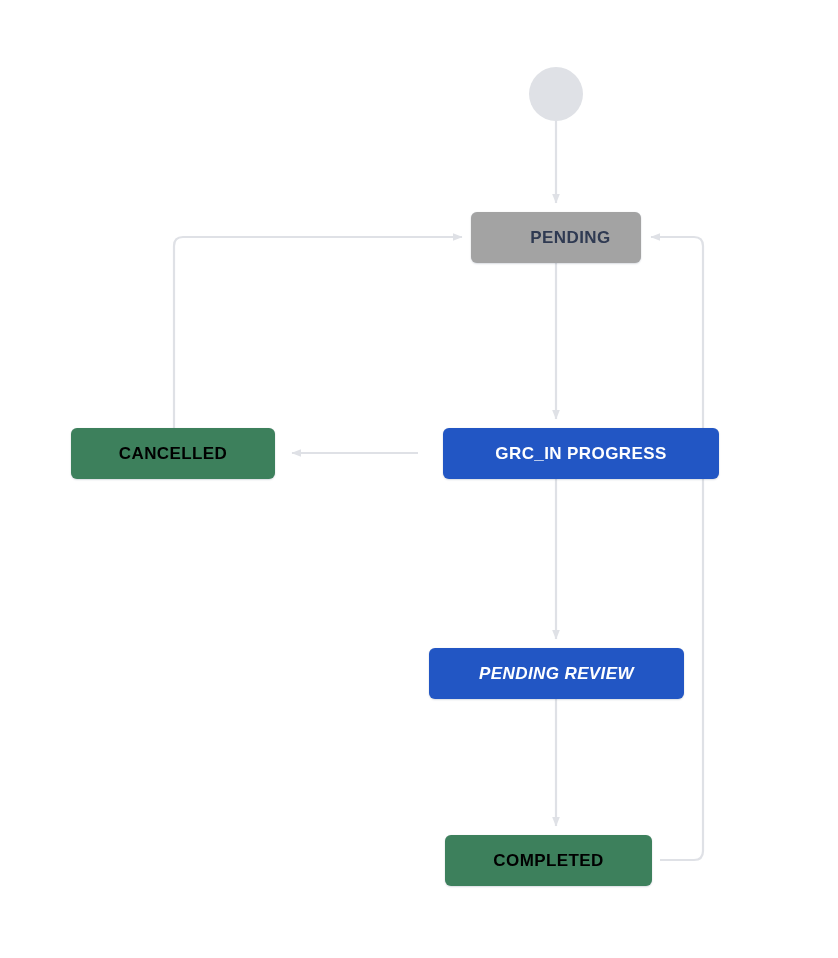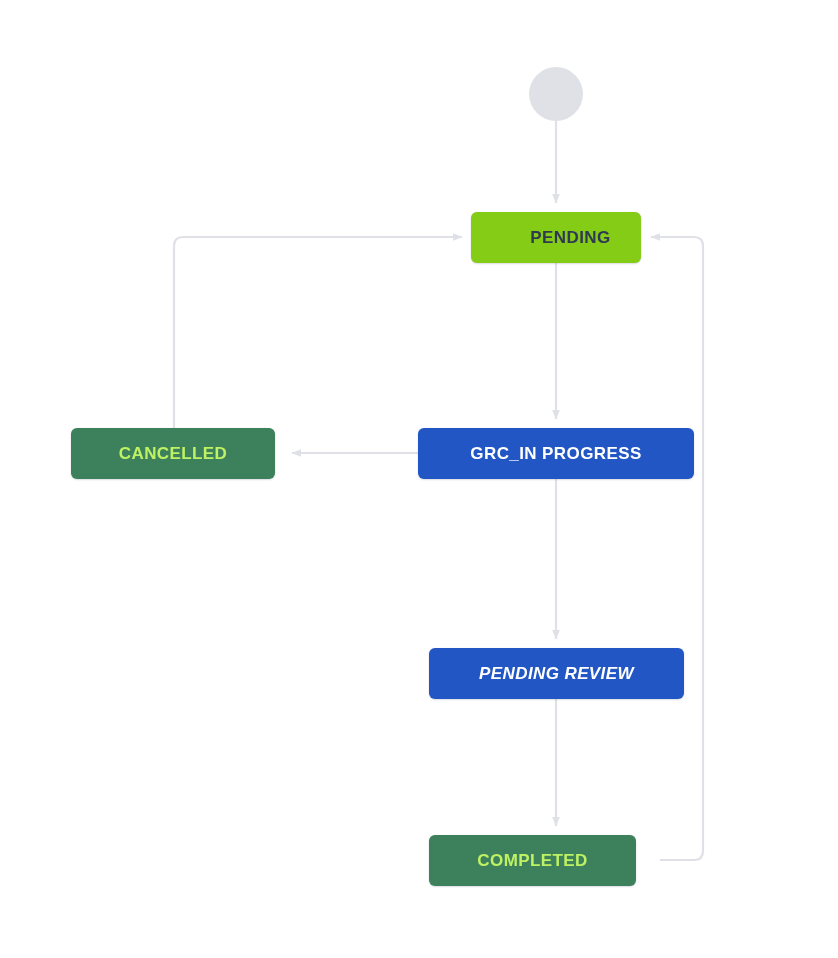--- a/index.html
+++ b/index.html
@@ -40,31 +40,31 @@
     font-size: 17px;
     white-space: nowrap;
     box-shadow: 0 1px 2px rgba(9, 30, 66, 0.14), 0 0 1px rgba(9, 30, 66, 0.12);
   }
   .node-start {
     position: absolute;
     border-radius: 50%;
     background: #dfe1e6;
   }
   .node-pending {
-    background: #84cc16;
+    background: #a3a3a3;
     color: #2f3a52;
     padding-left: 29px;
   }
   .node-blue {
     background: #2256c4;
     color: #ffffff;
   }
   .node-green {
     background: #3d805c;
-    color: #bef264;
+    color: #000000;
   }
   .node-label {
     display: block;
     pointer-events: none;
   }
 </style>
 </head>
 <body>
 
 <div id="diagram-canvas">
@@ -94,25 +94,25 @@
   <div class="node-start" style="left:529px; top:67px; width:54px; height:54px;"></div>
 
   <div class="node node-pending" style="left:471px; top:212px; width:170px; height:51px;">
     <span class="node-label">PENDING</span>
   </div>
 
   <div class="node node-green" style="left:71px; top:428px; width:204px; height:51px;">
     <span class="node-label">CANCELLED</span>
   </div>
 
-  <div class="node node-blue" style="left:418px; top:428px; width:276px; height:51px;">
+  <div class="node node-blue" style="left:443px; top:428px; width:276px; height:51px;">
     <span class="node-label">GRC_IN PROGRESS</span>
   </div>
 
   <div class="node node-blue" style="left:429px; top:648px; width:255px; height:51px;font-style:italic;">
     <span class="node-label">PENDING REVIEW</span>
   </div>
 
-  <div class="node node-green" style="left:429px; top:835px; width:207px; height:51px;">
+  <div class="node node-green" style="left:445px; top:835px; width:207px; height:51px;">
     <span class="node-label">COMPLETED</span>
   </div>
 
 </div>
 
 </body></html>

